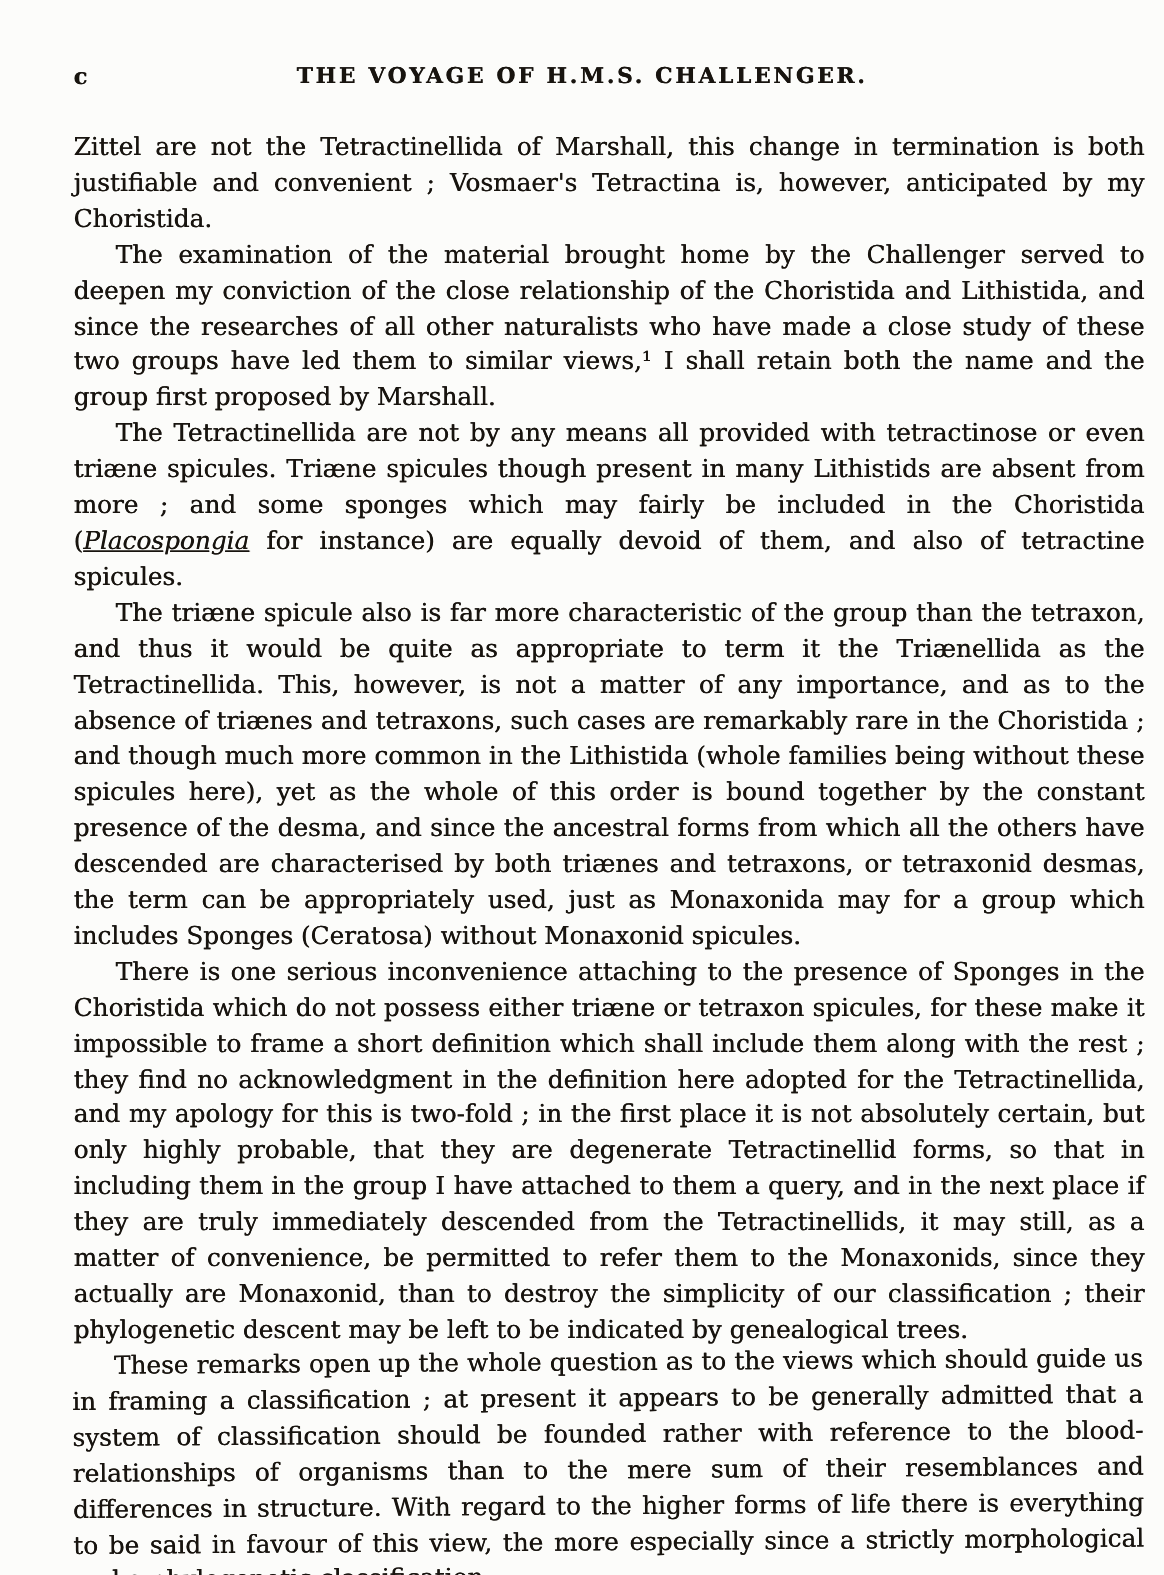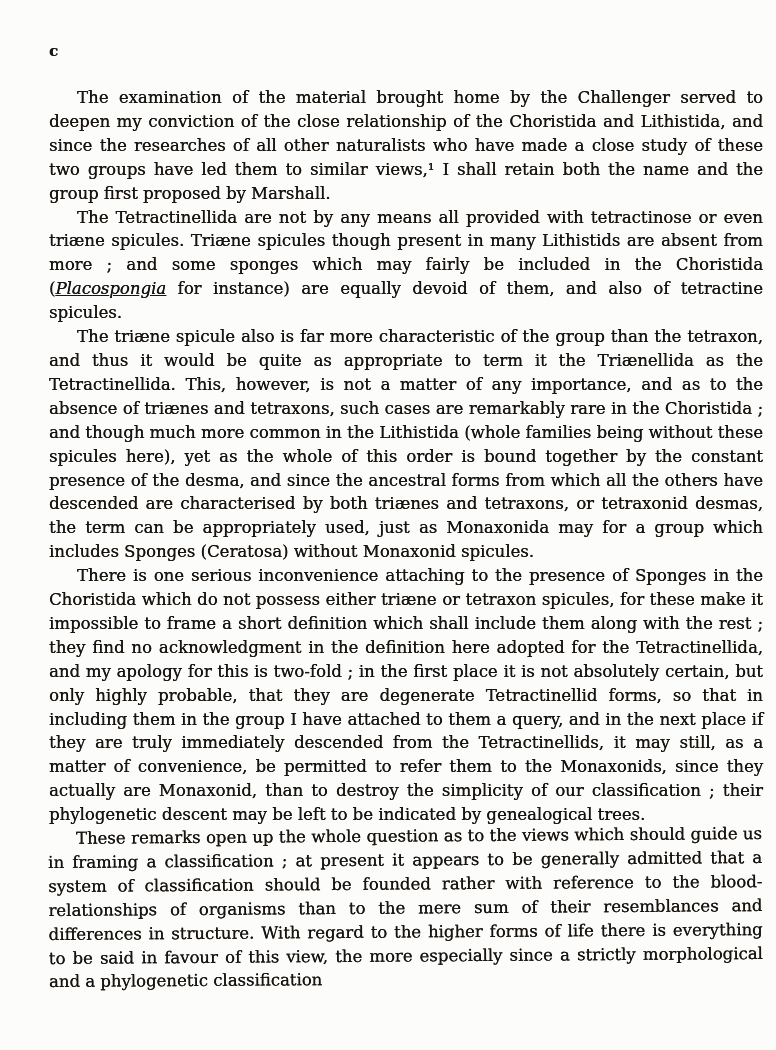--- a/index.html
+++ b/index.html
@@ -63,24 +63,26 @@
     font-style: italic;
     text-decoration: underline;
   }
 </style>
 </head>
 <body>
 
 <div class="page">
   <div class="running-head">
     <span class="pagenum">c</span>
+    <span class="title">THE VOYAGE OF H.M.S. CHALLENGER.</span>
   </div>
 
   <div class="body-text">
     <div id="paragraphs">
+        <p class="para noindent"><span class="">Zittel are not the Tetractinellida of Marshall, this change in termination is both justifiable and convenient ; Vosmaer's Tetractina is, however, anticipated by my Choristida.</span></p>
         <p class="para"><span class="">The examination of the material brought home by the Challenger served to deepen my conviction of the close relationship of the Choristida and Lithistida, and since the researches of all other naturalists who have made a close study of these two groups have led them to similar views,¹ I shall retain both the name and the group first proposed by Marshall.</span></p>
         <p class="para"><span class="">The Tetractinellida are not by any means all provided with tetractinose or even triæne spicules.  Triæne spicules though present in many Lithistids are absent from more ; and some sponges which may fairly be included in the Choristida (</span><span class="italic">Placospongia</span><span class=""> for instance) are equally devoid of them, and also of tetractine spicules.</span></p>
         <p class="para"><span class="">The triæne spicule also is far more characteristic of the group than the tetraxon, and thus it would be quite as appropriate to term it the Triænellida as the Tetractinellida. This, however, is not a matter of any importance, and as to the absence of triænes and tetraxons, such cases are remarkably rare in the Choristida ; and though much more common in the Lithistida (whole families being without these spicules here), yet as the whole of this order is bound together by the constant presence of the desma, and since the ancestral forms from which all the others have descended are characterised by both triænes and tetraxons, or tetraxonid desmas, the term can be appropriately used, just as Monaxonida may for a group which includes Sponges (Ceratosa) without Monaxonid spicules.</span></p>
         <p class="para"><span class="">There is one serious inconvenience attaching to the presence of Sponges in the Choristida which do not possess either triæne or tetraxon spicules, for these make it impossible to frame a short definition which shall include them along with the rest ; they find no acknowledgment in the definition here adopted for the Tetractinellida, and my apology for this is two-fold ; in the first place it is not absolutely certain, but only highly probable, that they are degenerate Tetractinellid forms, so that in including them in the group I have attached to them a query, and in the next place if they are truly immediately descended from the Tetractinellids, it may still, as a matter of convenience, be permitted to refer them to the Monaxonids, since they actually are Monaxonid, than to destroy the simplicity of our classification ; their phylogenetic descent may be left to be indicated by genealogical trees.</span></p>
         <p class="para tilt"><span class="">These remarks open up the whole question as to the views which should guide us in framing a classification ; at present it appears to be generally admitted that a system of classification should be founded rather with reference to the blood-relationships of organisms than to the mere sum of their resemblances and differences in structure. With regard to the higher forms of life there is everything to be said in favour of this view, the more especially since a strictly morphological and a phylogenetic classification</span></p>
       </div>
 
   </div>
 </div>
 

